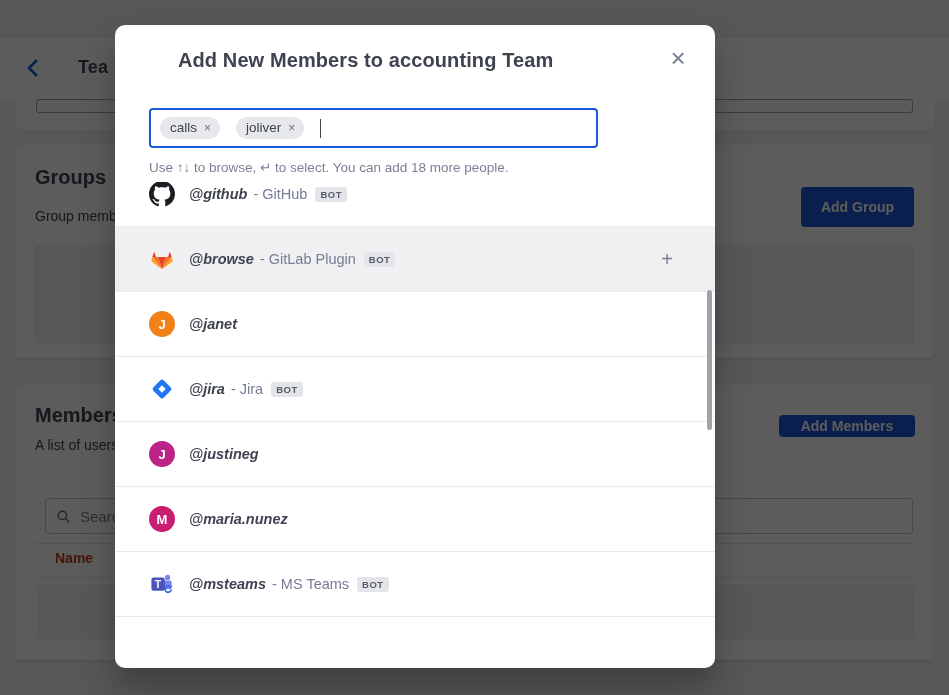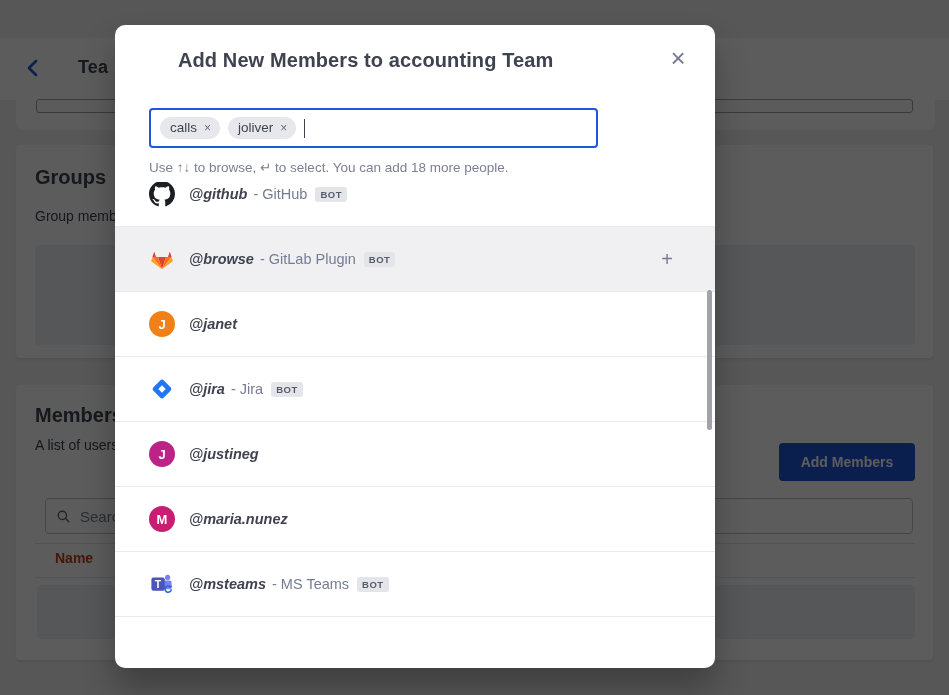--- a/index.html
+++ b/index.html
@@ -16,37 +16,37 @@
   .header-card { position:absolute; left:16px; top:100px; width:919px; height:30px; background:#ffffff; border-radius:0 0 8px 8px; }
   .header-inputbar { position:absolute; left:36px; top:99px; width:877px; height:14px; background:#fdfdfd; border:1px solid #9ba1ad; border-radius:3px; }
 
   .bg-card { position:absolute; left:16px; width:917px; background:#ffffff; border-radius:4px; box-shadow:0 2px 3px rgba(0,0,0,0.08); }
   .groups-card { top:145px; height:213px; }
   .members-card { top:385px; height:275px; }
   .card-title { position:absolute; left:19px; font-size:20px; font-weight:600; color:#3f4350; }
   .card-sub { position:absolute; left:19px; font-size:14px; color:#3f4350; }
   .btn-primary { position:absolute; background:#1c58d9; color:#ffffff; border:none; border-radius:4px; font-family:inherit; font-size:14px; font-weight:600; cursor:pointer; }
   .add-group-btn { right:19px; top:42px; width:113px; height:40px; }
-  .add-members-btn { right:18px; top:30px; width:136px; height:38px;margin-top:28px; }
+  .add-members-btn { right:18px; top:30px; width:136px; height:22px; }
   .inner-box { position:absolute; background:#eff0f3; border-radius:4px; }
   .groups-inner { left:19px; right:18px; top:100px; height:100px; }
   .members-inner { left:21px; right:18px; top:200px; height:54px; }
   .search-box { position:absolute; left:29px; right:20px; top:113px; height:36px; border:1px solid #bfc3cc; border-radius:4px; display:flex; align-items:center; padding:0 10px; gap:9px; background:#ffffff; cursor:text; }
   .search-box span { font-size:15px; color:#7b8194; }
   .m-divider { position:absolute; left:19px; right:18px; height:1px; background:#e4e6ea; }
   .col-name { position:absolute; left:39px; top:165px; font-size:14px; font-weight:700; color:#c2410c; }
 
   .overlay { position:absolute; inset:0; background:rgba(0,0,0,0.64); }
 
   
   .modal { position:absolute; left:115px; top:25px; width:600px; height:643px; background:#ffffff; border-radius:10px; box-shadow:0 20px 32px rgba(0,0,0,0.28); overflow:hidden; }
   .modal-title { position:absolute; left:34px; top:24px; font-size:20px; font-weight:600; color:#3f4350; letter-spacing:.1px;margin-left:29px; }
   .modal-close { position:absolute; right:20px; top:16px; width:34px; height:34px; background:none; border:none; font-size:26px; line-height:30px; color:#767d93; cursor:pointer; font-family:inherit; }
 
-  .chip-input { position:absolute; left:34px; top:83px; width:449px; height:40px; border:2px solid #1c58d9; border-radius:4px; display:flex; align-items:center; padding:0 9px; gap:8px; cursor:text; background:#ffffff; }
+  .chip-input { position:absolute; left:34px; top:83px; width:449px; height:40px; border:2px solid #1c58d9; border-radius:4px; display:flex; align-items:center; padding:0 9px; gap:16px; cursor:text; background:#ffffff; }
   .chip { display:flex; align-items:center; background:#e7e8eb; border-radius:12px; padding:3px 9px 4px 10px; font-size:13.5px; color:#3f4350; white-space:nowrap; }
   .chip .chip-x { margin-left:7px; font-size:12px; color:#697086; cursor:pointer; line-height:1; }
   .caret { width:1px; height:19px; background:#3f4350; }
 
   .modal-add-btn { position:absolute; left:499px; top:83px; width:69px; height:40px; font-size:14.5px; }
   .helper { position:absolute; left:34px; top:134px; font-size:13.5px; color:#7b8194; }
 
   .list { position:absolute; left:0; top:157px; width:600px; height:435px; overflow:hidden; }
   .list-inner { margin-top:-20px; }
   .row { height:65px; display:flex; align-items:center; padding:0 20px 0 34px; border-bottom:1px solid #e9eaec; cursor:pointer; background:#ffffff; }
@@ -73,20 +73,21 @@
           </svg>
       </button>
       <div class="bg-title">Tea</div>
     </div>
     <div class="header-card"></div>
     <div class="header-inputbar"></div>
 
     <div class="bg-card groups-card">
       <div class="card-title" style="top:21px">Groups</div>
       <div class="card-sub" style="top:63px">Group memb</div>
+      <button class="btn-primary add-group-btn">Add Group</button>
       <div class="inner-box groups-inner"></div>
     </div>
 
     <div class="bg-card members-card">
       <div class="card-title" style="top:19px">Members</div>
       <div class="card-sub" style="top:52px">A list of users</div>
       <button class="btn-primary add-members-btn">Add Members</button>
       <div class="search-box">
         <svg viewBox="0 0 20 20" width="15" height="15">
             <circle cx="8.5" cy="8.5" r="5.5" fill="none" stroke="#5d6373" stroke-width="1.8"></circle>

